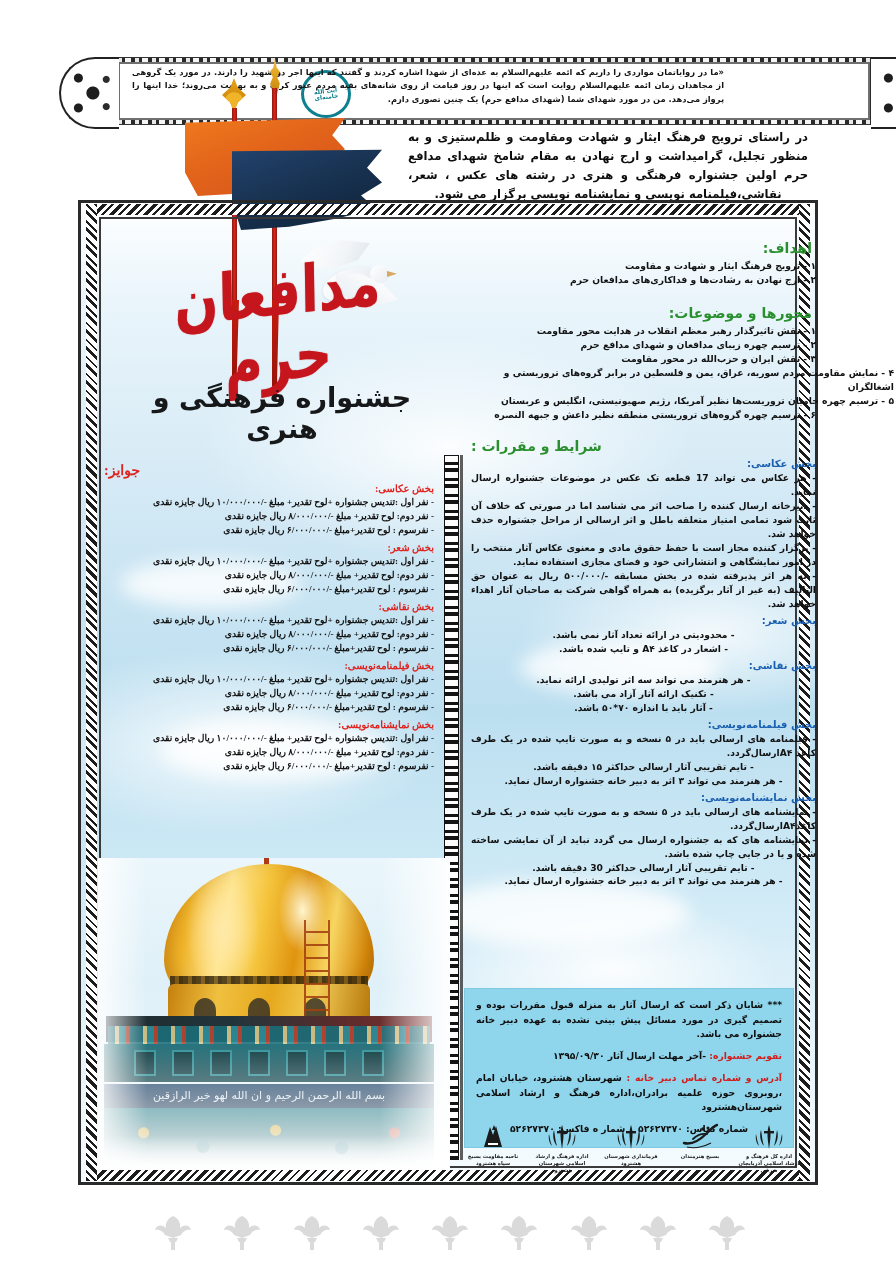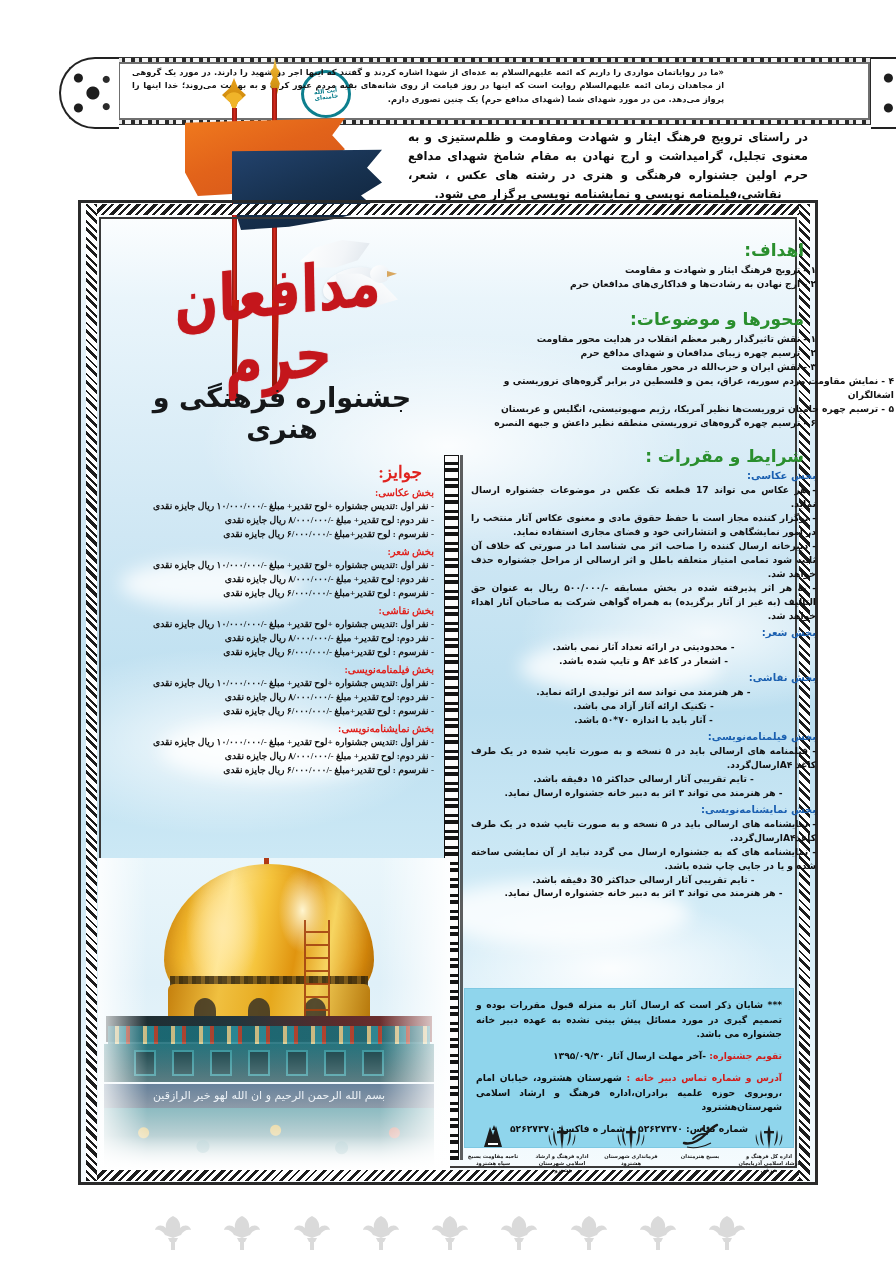--- a/index.html
+++ b/index.html
@@ -140,22 +140,22 @@
   .calli b{display:inline-block;transform:scaleY(1.25);}
   .subtitle{
     position:absolute;left:122px;top:382px;width:320px;
     text-align:center;direction:rtl;color:#16181a;font-weight:bold;font-size:27px;
   }
 
   
   .col-right{position:absolute;right:80px;top:240px;width:345px;direction:rtl;}
   .col-left{position:absolute;left:104px;top:462px;width:330px;direction:rtl;font-family:Liberation Serif, serif;}
 
-  .sec-title{color:#e0231f;font-weight:bold;font-size:17px;margin:0 12px 3px 0;text-align:right;}
-  .sec-title.center{text-align:right;}
+  .sec-title{color:#e0231f;font-weight:bold;font-size:14px;margin:0 4px 3px 0;text-align:right;}
+  .sec-title.center{text-align:left;}
   .sub-title{color:#e0231f;font-weight:bold;font-size:10px;margin:4px 0 2px 0;text-align:right;}
   .green{color:#2a8f2e;}
   .blue-h{color:#1a5fb0;}
   .li{font-size:9.2px;line-height:1.52;color:#121212;font-weight:bold;margin:0;
       text-align:justify;text-align-last:right;direction:rtl;}
   .li.r{text-align:right;text-align-last:right;}
   .li.c{text-align:center;text-align-last:center;}
   .intro{
     position:absolute;right:88px;top:128px;width:400px;direction:rtl;
     font-size:11.6px;line-height:1.65;font-weight:bold;color:#0d0d0d;
@@ -277,21 +277,21 @@
   <div class="flag-tail tail-b"></div>
 
   <div class="dove">
     <div class="dove-wing1"></div>
     <div class="dove-body"></div>
     <div class="dove-wing2"></div>
     <div class="dove-head"></div>
     <div class="dove-beak"></div>
   </div>
 
-  <div class="intro">در راستای ترویج فرهنگ ایثار و شهادت ومقاومت و ظلم‌ستیزی و به معنوی تجلیل، گرامیداشت و ارج نهادن به مقام شامخ شهدای مدافع حرم  اولین جشنواره فرهنگی و هنری  در رشته های عکس ، شعر، نقاشی،فیلمنامه نویسی و نمایشنامه نویسی برگزار می شود.</div>
+  <div class="intro">در راستای ترویج فرهنگ ایثار و شهادت ومقاومت و ظلم‌ستیزی و به منظور تجلیل، گرامیداشت و ارج نهادن به مقام شامخ شهدای مدافع حرم  اولین جشنواره فرهنگی و هنری  در رشته های عکس ، شعر، نقاشی،فیلمنامه نویسی و نمایشنامه نویسی برگزار می شود.</div>
 
   <div class="frame-outer"></div>
   <div class="frame-band band-top"></div>
   <div class="frame-band band-bottom"></div>
   <div class="frame-band band-left"></div>
   <div class="frame-band band-right"></div>
   <div class="frame-inner"></div>
 
   <div class="calli-wrap">
     <div class="calli">
@@ -323,22 +323,22 @@
       <p class="li r">۶ - ترسیم چهره گروه‌های تروریستی منطقه نظیر داعش و جبهه النصره</p>
     </div>
 
     <div style="height:16px;"></div>
 
     <div>
       <div class="sec-title green center">شرایط و مقررات :</div>
 
       <div class="sub-title blue-h">بخش عکاسی:</div>
       <p class="li">- هر عکاس می تواند 17 قطعه تک عکس در موضوعات جشنواره ارسال نماید.</p>
+      <p class="li">- دبیرخانه ارسال کننده را صاحب اثر می شناسد اما در صورتی که خلاف آن ثابت شود تمامی امتیاز متعلقه باطل و اثر ارسالی از مراحل جشنواره حذف خواهد شد.</p>
       <p class="li">- برگزار کننده مجاز است با حفظ حقوق مادی و معنوی عکاس آثار منتخب را در امور نمایشگاهی و انتشاراتی خود و فضای مجازی استفاده نماید.</p>
-      <p class="li">- دبیرخانه ارسال کننده را صاحب اثر می شناسد اما در صورتی که خلاف آن ثابت شود تمامی امتیاز متعلقه باطل و اثر ارسالی از مراحل جشنواره حذف خواهد شد.</p>
       <p class="li">- به هر اثر پذیرفته شده در بخش مسابقه -/۵۰۰/۰۰۰ ریال به عنوان حق التالیف (به غیر از آثار برگزیده) به همراه گواهی شرکت به صاحبان آثار اهداء خواهد شد.</p>
 
       <div class="sub-title blue-h">بخش شعر:</div>
       <p class="li c">- محدودیتی در ارائه تعداد آثار نمی باشد.</p>
       <p class="li c">- اشعار در کاغذ A۴ و تایپ شده باشد.</p>
 
       <div class="sub-title blue-h">بخش نقاشی:</div>
       <p class="li c">- هر هنرمند می تواند سه اثر تولیدی ارائه نماید.</p>
       <p class="li c">- تکنیک ارائه آثار آزاد می باشد.</p>
       <p class="li c">- آثار باید با اندازه ۷۰*۵۰ باشد.</p>

